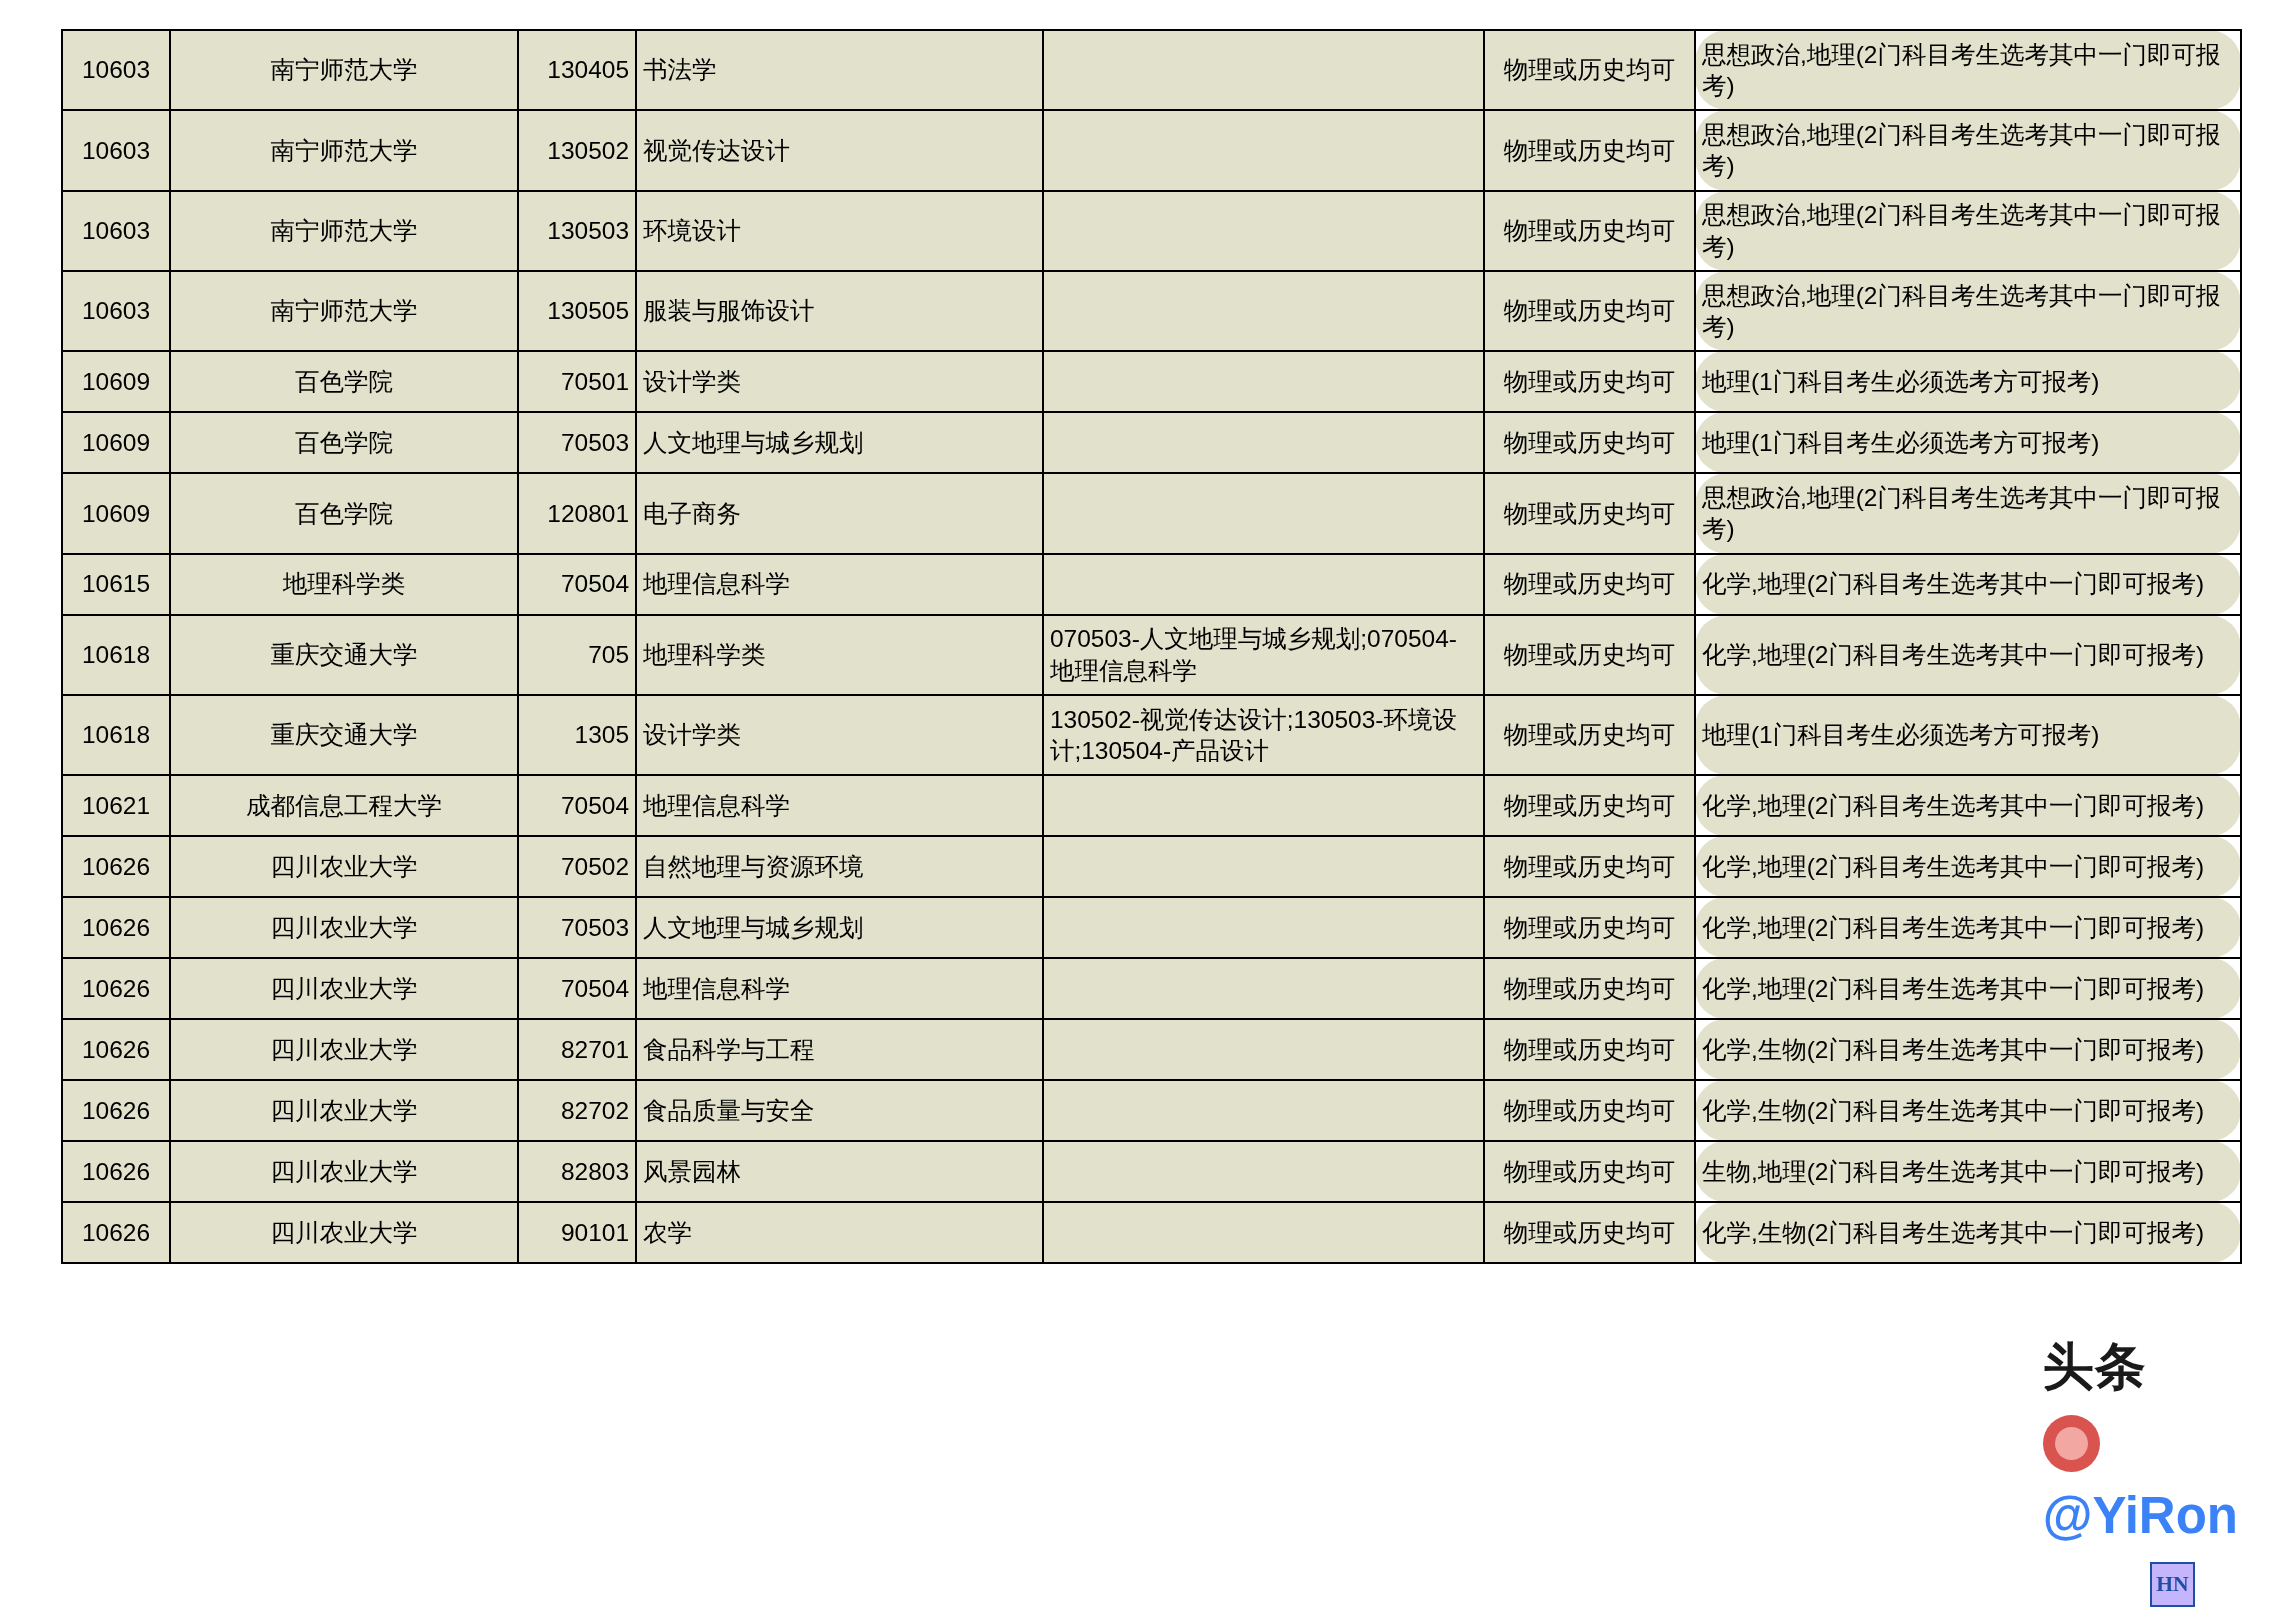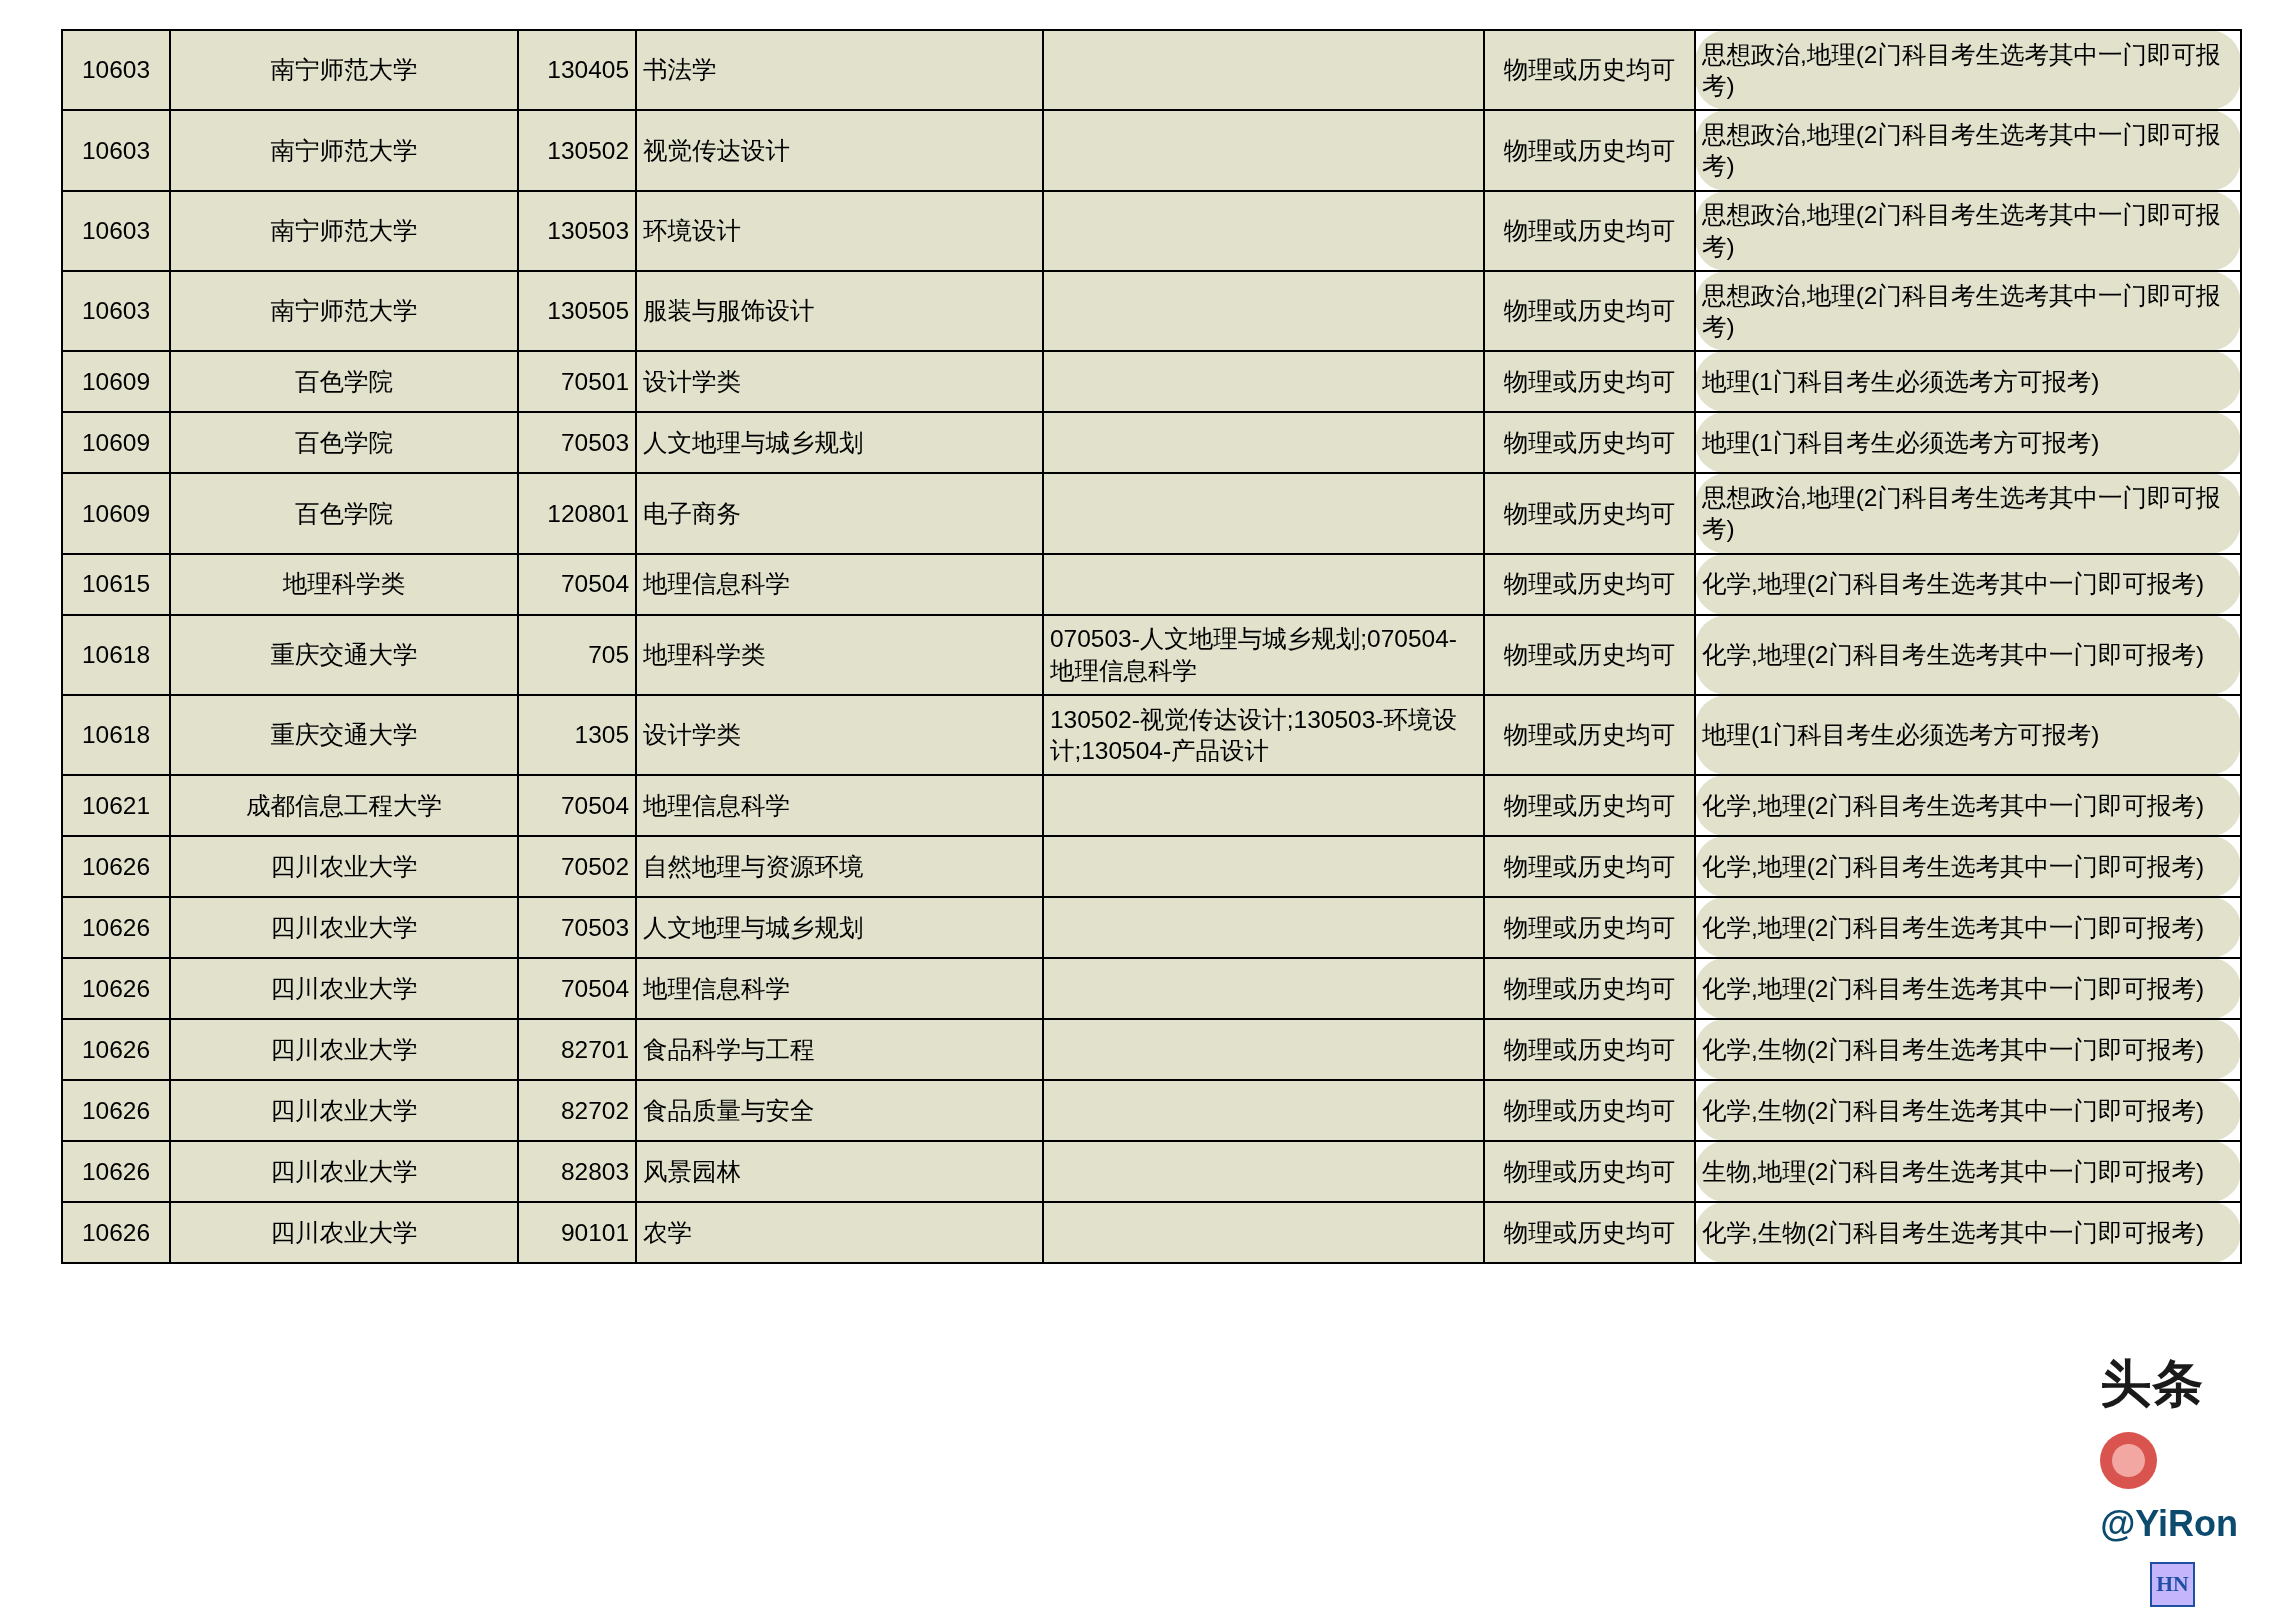--- a/index.html
+++ b/index.html
@@ -98,23 +98,23 @@
   .toutiao-logo .inner-arc {
     position: absolute;
     left: 11.8px;
     top: 11.8px;
     width: 33px;
     height: 33px;
     border-radius: 50%;
     background: #f2a7a2;
   }
   .at-name {
-    font-size: 36px;
+    font-size: 51px;
     font-weight: bold;
-    color: #0c4a6e;
+    color: #3b82f6;
   }
   .hn-badge {
     position: absolute;
     right: 98px;
     bottom: 13.7px;
     width: 45px;
     height: 45px;
     border: 2px solid #1e4fa3;
     box-sizing: border-box;
     display: flex;

